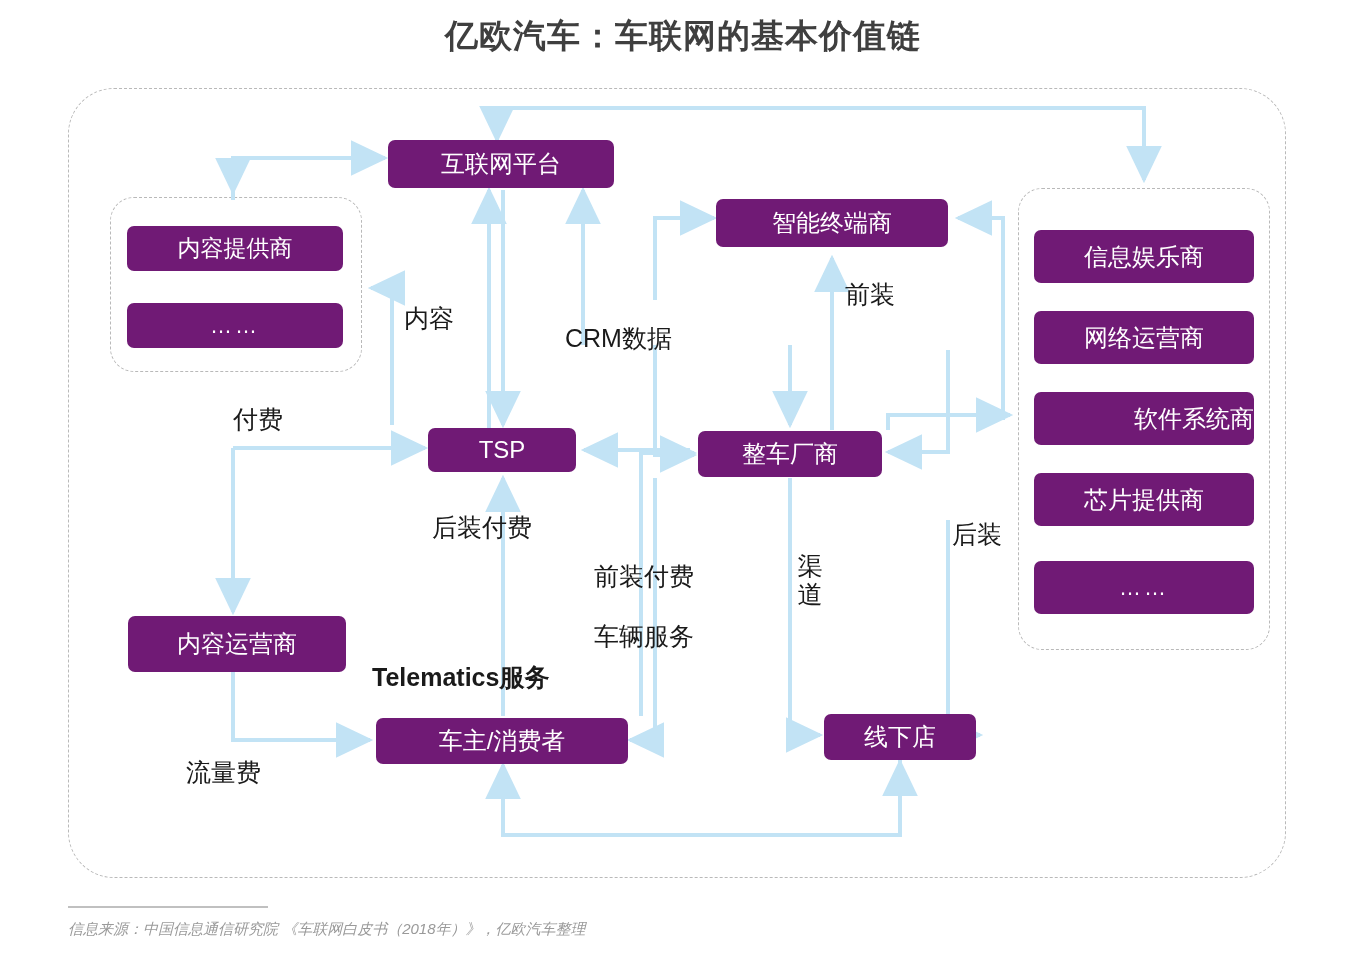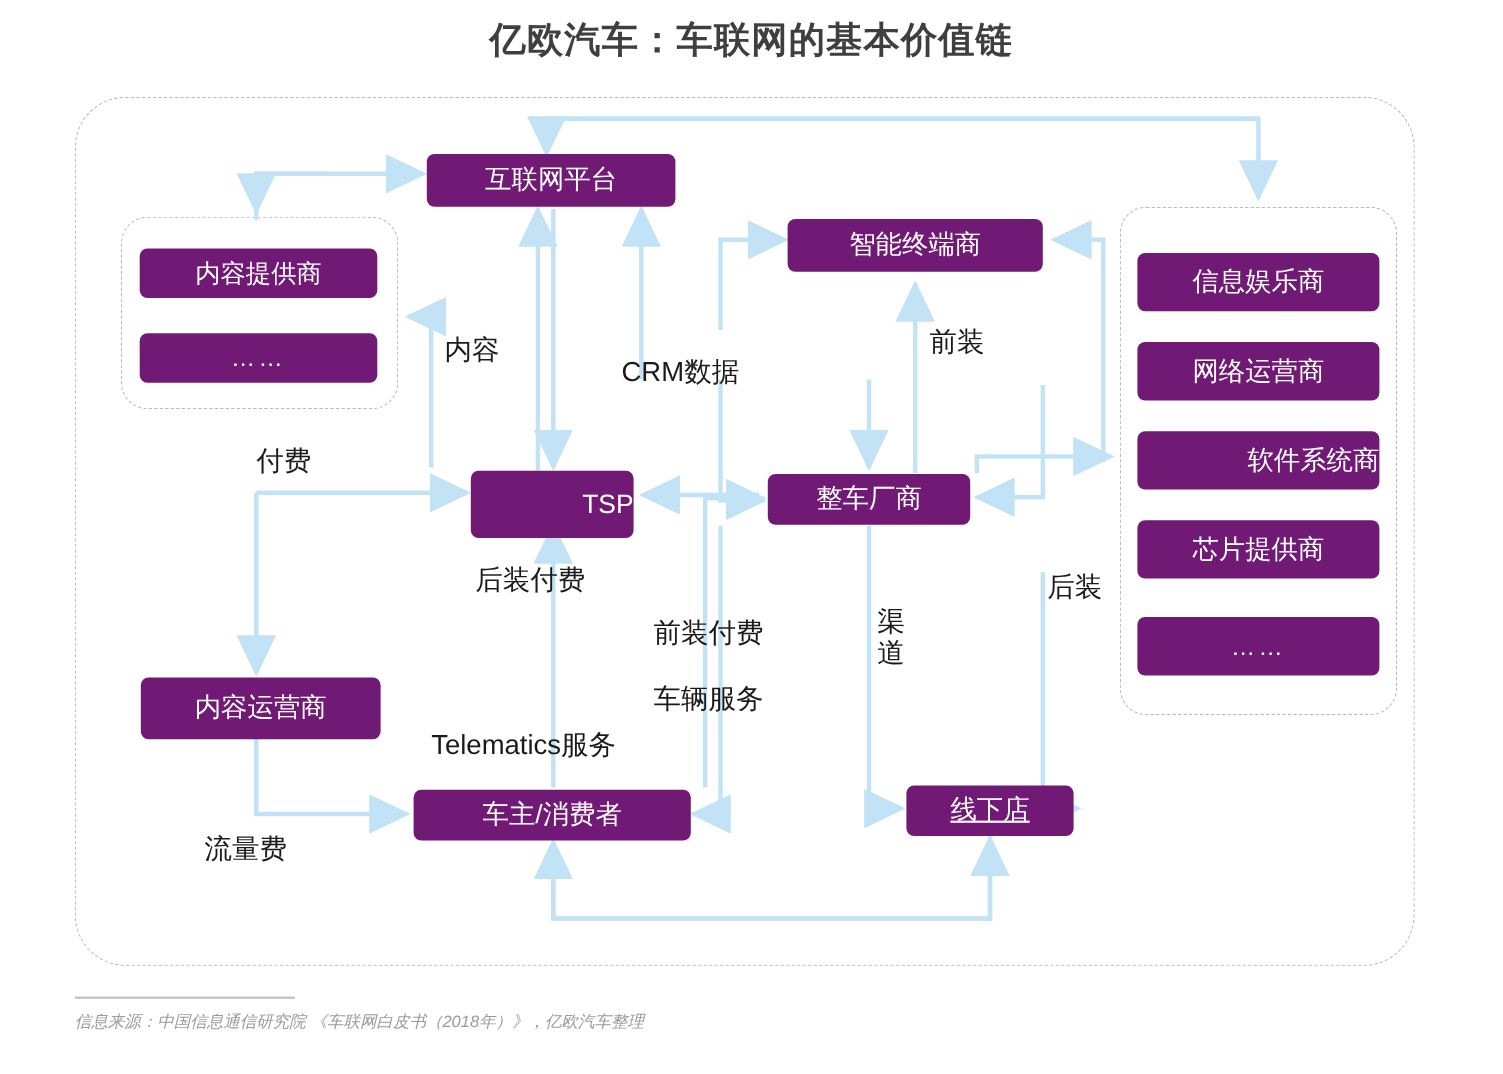--- a/index.html
+++ b/index.html
@@ -188,21 +188,21 @@
   </svg>
 
   <div class="node" style="left:388px; top:140px; width:226px; height:48px;">
     <span>互联网平台</span>
   </div>
 
   <div class="node" style="left:716px; top:199px; width:232px; height:48px;">
     <span>智能终端商</span>
   </div>
 
-  <div class="node" style="left:428px; top:428px; width:148px; height:61px;justify-content:flex-end;">
+  <div class="node" style="left:428px; top:428px; width:148px; height:44px;">
     <span>TSP</span>
   </div>
 
   <div class="node" style="left:698px; top:431px; width:184px; height:46px;">
     <span>整车厂商</span>
   </div>
 
   <div class="node small" style="left:127px; top:226px; width:216px; height:45px;">
     <span>内容提供商</span>
   </div>
@@ -212,21 +212,21 @@
   </div>
 
   <div class="node" style="left:128px; top:616px; width:218px; height:56px;">
     <span>内容运营商</span>
   </div>
 
   <div class="node" style="left:376px; top:718px; width:252px; height:46px;">
     <span>车主/消费者</span>
   </div>
 
-  <div class="node" style="left:824px; top:714px; width:152px; height:46px;text-decoration:underline;">
+  <div class="node" style="left:824px; top:714px; width:152px; height:46px;">
     <span>线下店</span>
   </div>
 
   <div class="node" style="left:1034px; top:230px; width:220px; height:53px;">
     <span>信息娱乐商</span>
   </div>
 
   <div class="node" style="left:1034px; top:311px; width:220px; height:53px;">
     <span>网络运营商</span>
   </div>
@@ -240,34 +240,34 @@
   </div>
 
   <div class="node dots" style="left:1034px; top:561px; width:220px; height:53px;">
     <span>……</span>
   </div>
 
   <div class="edge-label" style="left:404px; top:304px;">内容</div>
 
   <div class="edge-label" style="left:565px; top:324px;">CRM数据</div>
 
-  <div class="edge-label" style="left:845px; top:297px;">前装</div>
+  <div class="edge-label" style="left:845px; top:280px;">前装</div>
 
   <div class="edge-label" style="left:952px; top:520px;">后装</div>
 
   <div class="edge-label" style="left:233px; top:405px;">付费</div>
 
   <div class="edge-label" style="left:432px; top:513px;">后装付费</div>
 
   <div class="edge-label" style="left:594px; top:562px;">前装付费</div>
 
   <div class="edge-label" style="left:594px; top:622px;">车辆服务</div>
 
   <div class="edge-label vert" style="left:797px; top:552px;">渠道</div>
 
-  <div class="edge-label" style="left:392px; top:663px;">Telematics服务</div>
+  <div class="edge-label" style="left:372px; top:663px;font-weight:bold;">Telematics服务</div>
 
   <div class="edge-label" style="left:186px; top:758px;">流量费</div>
 
   <div class="src-rule"></div>
   <div class="source">信息来源：中国信息通信研究院 《车联网白皮书（2018年）》，亿欧汽车整理</div>
 
 </div>
 
 </body></html>

